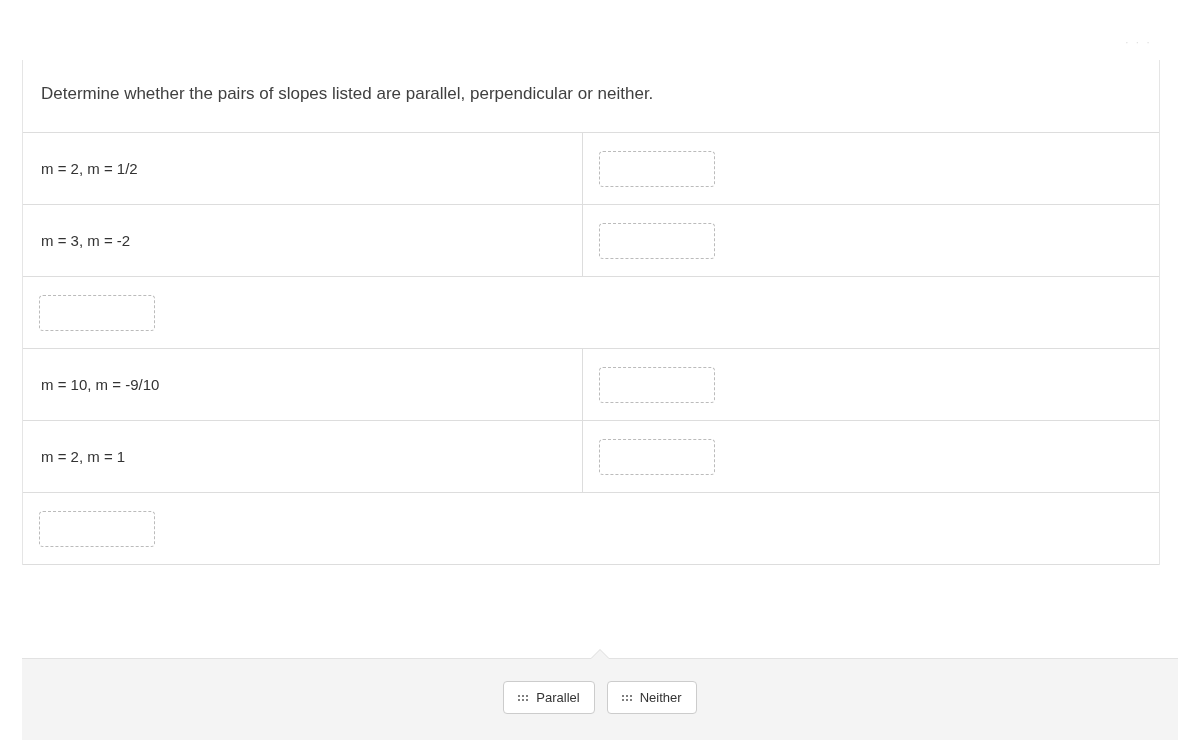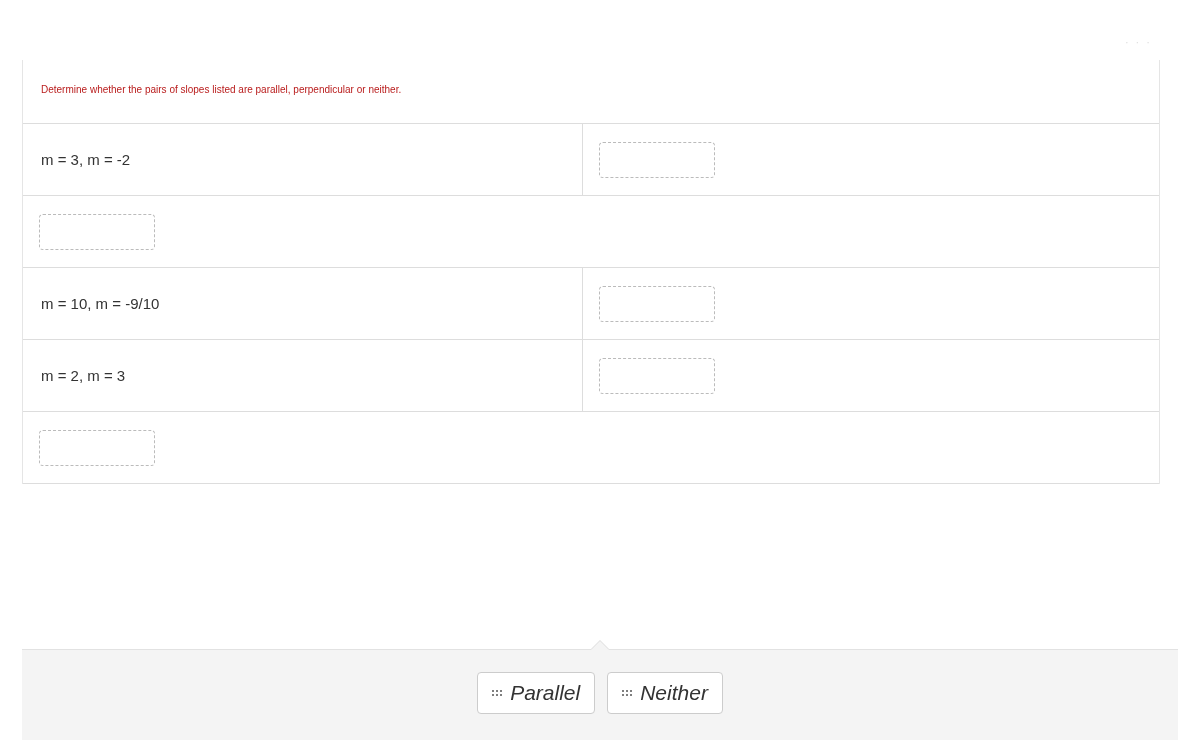--- a/index.html
+++ b/index.html
@@ -16,22 +16,22 @@
   }
   .sheet {
     position: absolute;
     left: 22px;
     top: 60px;
     right: 40px;
     border-left: 1px solid #e5e5e5;
     border-right: 1px solid #e5e5e5;
   }
   .prompt {
-    font-size: 10px;
-    color: #b91c1c;
+    font-size: 17px;
+    color: #404040;
     padding: 24px 18px 28px 18px;
   }
   .rows {
     border-top: 1px solid #ddd;
   }
   .row {
     display: flex;
     align-items: stretch;
     border-bottom: 1px solid #ddd;
     min-height: 72px;
@@ -87,25 +87,24 @@
     margin:0 22px 0 22px;
   }
   .tile {
     background: #fff;
     border: 1px solid #ccc;
     border-radius: 4px;
     padding: 8px 14px;
     display: flex;
     align-items: center;
     gap: 8px;
-    font-size: 21px;
+    font-size: 13px;
     color: #333;
     cursor: grab;
     user-select: none;
-    font-style: italic;
   }
   .grip {
     display: grid;
     grid-template-columns: repeat(3, 2px);
     grid-template-rows: repeat(2, 2px);
     gap: 2px;
   }
   .grip span {
     width: 2px; height: 2px;
     background: #555;
@@ -121,20 +120,26 @@
 <body>
 
 <div class="page">
   <div class="topright-ghost">· · ·</div>
 
   <div class="sheet">
     <div class="prompt">Determine whether the pairs of slopes listed are parallel, perpendicular or neither.</div>
 
     <div class="rows">
 
+      <div class="row">
+        <div class="row-label">m = 2, m = 1/2</div>
+        <div class="row-drop">
+          <div class="drop-target"></div>
+        </div>
+      </div>
 
       <div class="row">
         <div class="row-label">m = 3, m = -2</div>
         <div class="row-drop">
           <div class="drop-target"></div>
         </div>
       </div>
 
       <div class="row">
         <div class="row-drop">
@@ -143,21 +148,21 @@
       </div>
 
       <div class="row">
         <div class="row-label">m = 10, m = -9/10</div>
         <div class="row-drop">
           <div class="drop-target"></div>
         </div>
       </div>
 
       <div class="row">
-        <div class="row-label">m = 2, m = 3</div>
+        <div class="row-label">m = 2, m = 1</div>
         <div class="row-drop">
           <div class="drop-target"></div>
         </div>
       </div>
 
       <div class="row">
         <div class="row-drop">
           <div class="drop-target"></div>
         </div>
       </div>

